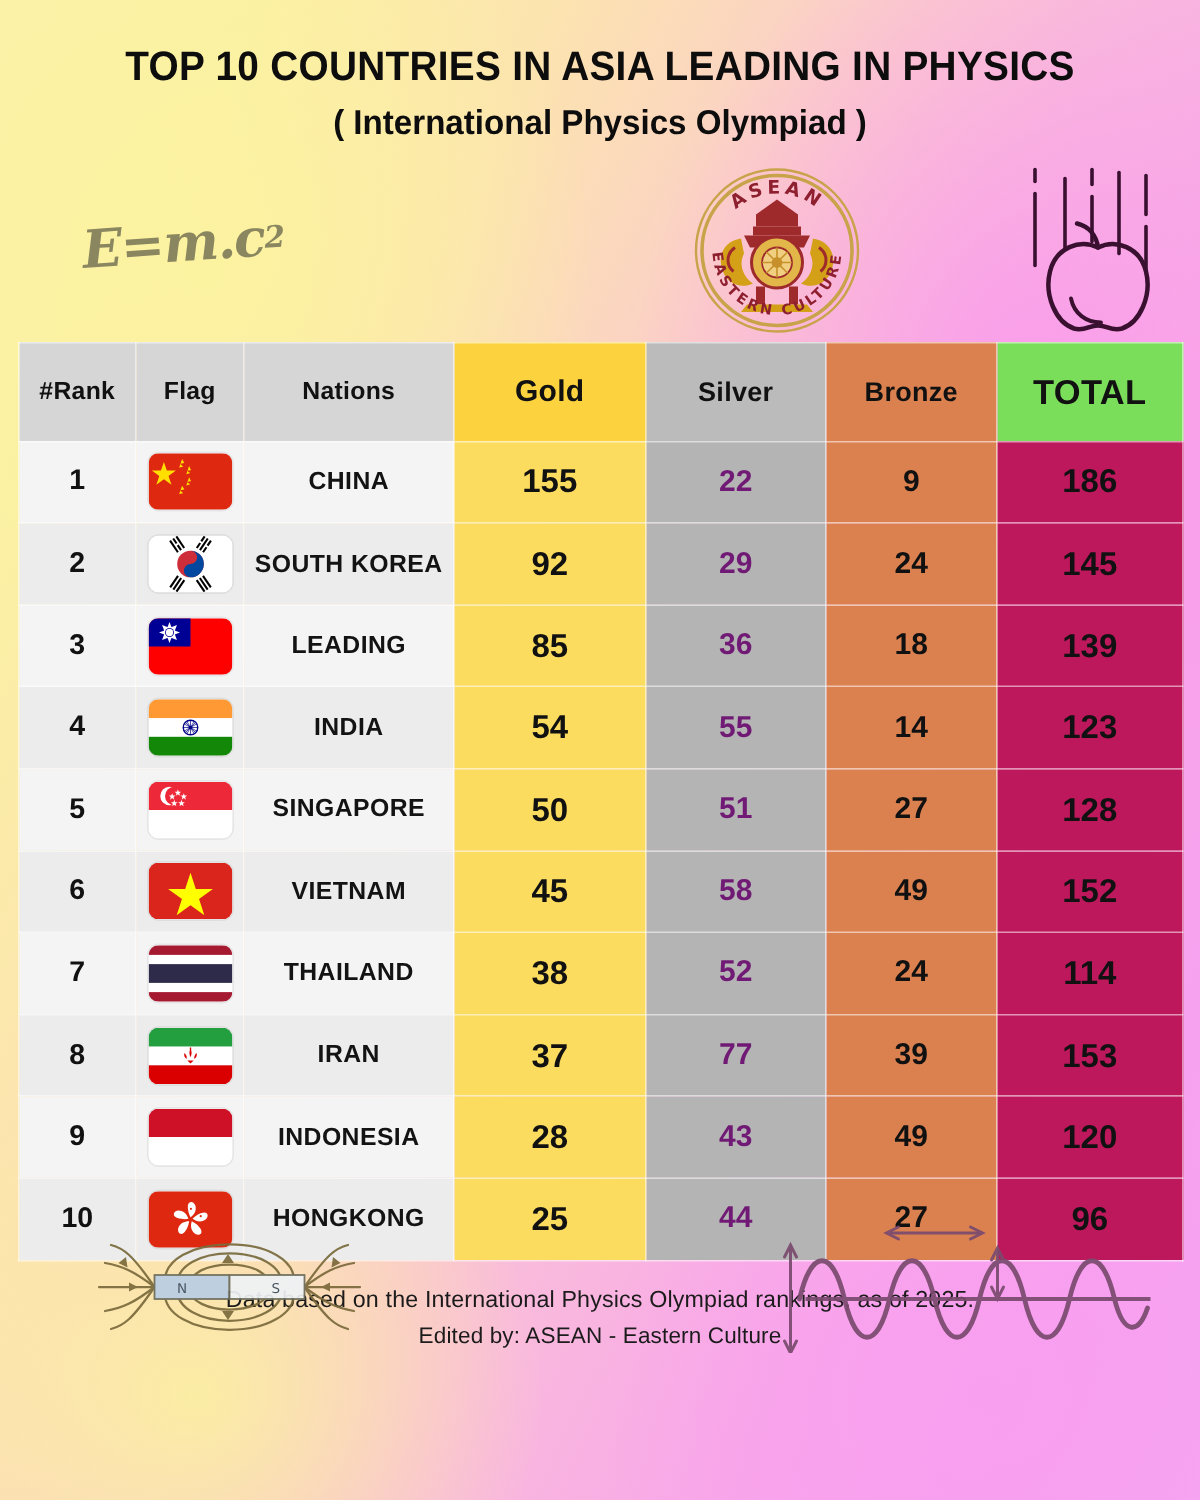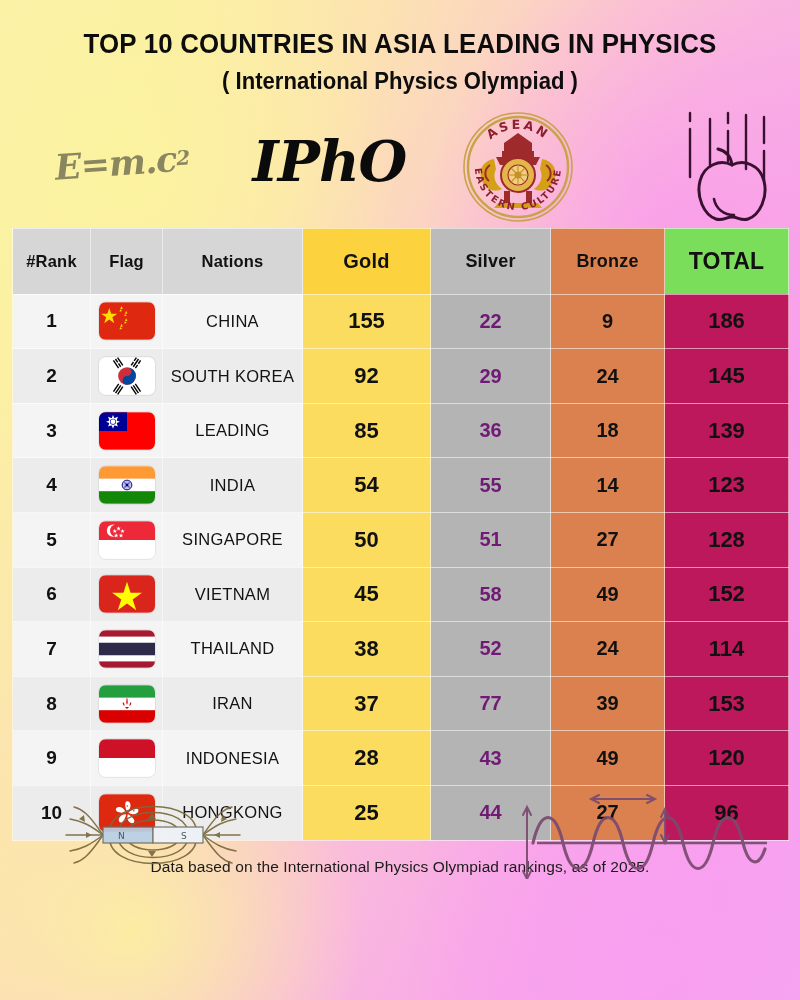--- a/index.html
+++ b/index.html
@@ -166,21 +166,21 @@
 
   td.d-rank, td.d-flag, td.d-nation {
     background: #f4f4f4;
   }
   tbody tr:nth-child(even) td.d-rank,
   tbody tr:nth-child(even) td.d-flag,
   tbody tr:nth-child(even) td.d-nation {
     background: #ececec;
   }
   td.d-rank   { font-size: 19px; font-weight: bold; color: #111; }
-  td.d-nation { font-size: 16.5px; font-weight: normal; color: #131313; letter-spacing: 0.3px; }
+  td.d-nation { font-size: 16.5px; font-weight: bold; color: #131313; letter-spacing: 0.3px; }
   td.d-gold   { background: #fbdc5f; font-size: 22px; font-weight: bold; color: #111; }
   td.d-silver { background: #b4b4b4; font-size: 20px; font-weight: bold; color: #701a75; }
   td.d-bronze { background: #db8150; font-size: 20px; font-weight: bold; color: #111; }
   td.d-total  { background: #be185d; font-size: 22px; font-weight: bold; color: #111; }
 
   td.d-flag { padding: 0; }
   .flag {
     width: 56px; height: 38px;
     margin: 0 auto;
     border-radius: 7px;
@@ -233,23 +233,20 @@
   <div class="title-sub">( International Physics Olympiad )</div>
 </div>
 
 <div class="motif-row">
 
   <div class="motif motif-emc">
     <span>E=m.c</span>
       <sup>2</sup>
   </div>
 
-  <div class="motif motif-ipho">
-    <span>IPhO</span>
-  </div>
 
   <div class="motif motif-logo">
     <svg viewBox="0 0 120 120" width="120" height="120">
       <defs>
         <path id="arcTop" d="M 20,62 A 40,40 0 0 1 100,62" fill="none"></path>
         <path id="arcBot" d="M 17,60 A 43,43 0 0 0 103,60" fill="none"></path>
       </defs>
       <circle cx="60" cy="60" r="54" fill="none" stroke="#c8a34a" stroke-width="1.6"></circle>
       <circle cx="60" cy="60" r="50" fill="none" stroke="#c8a34a" stroke-width="2.4"></circle>
 
@@ -611,13 +608,14 @@
         <polyline points="84,8 76,12 84,16"></polyline>
         <polyline points="132,8 140,12 132,16"></polyline>
         <line x1="150" y1="24" x2="150" y2="54"></line>
         <polyline points="146,30 150,22 154,30"></polyline>
         <polyline points="146,48 150,56 154,48"></polyline>
       </g>
     </svg>
   </div>
 
   <div class="footer-line l1">Data based on the International Physics Olympiad rankings, as of 2025.</div>
+  <div class="footer-line l2">Edited by: ASEAN - Eastern Culture</div>
 </div>
 
 </body></html>

